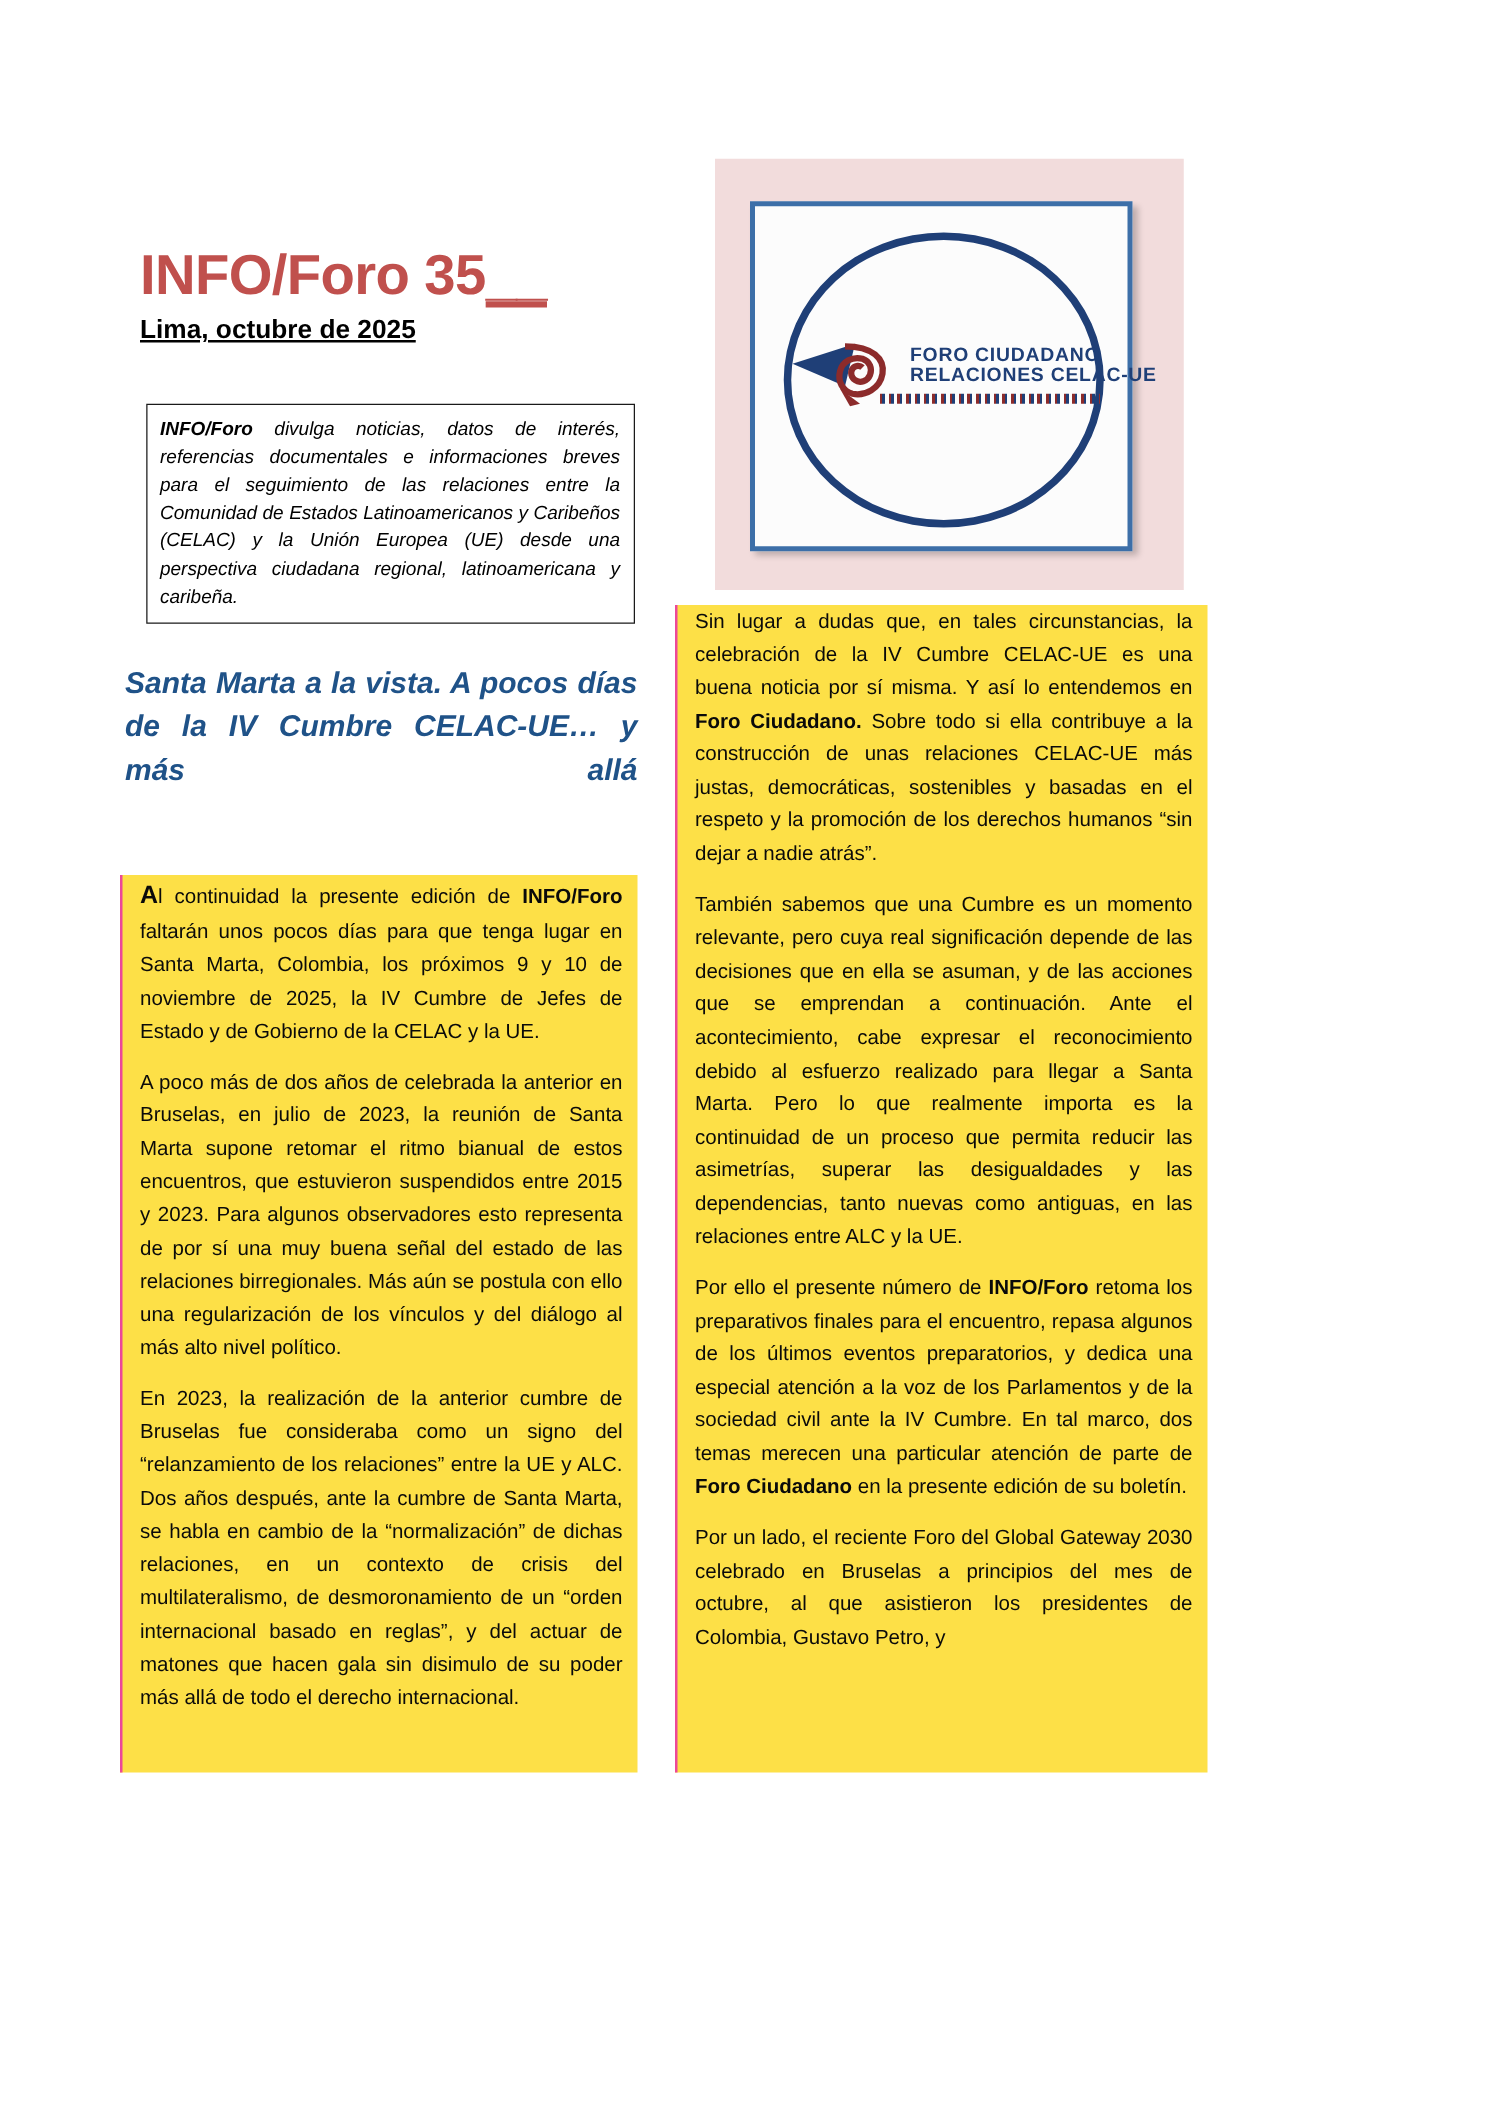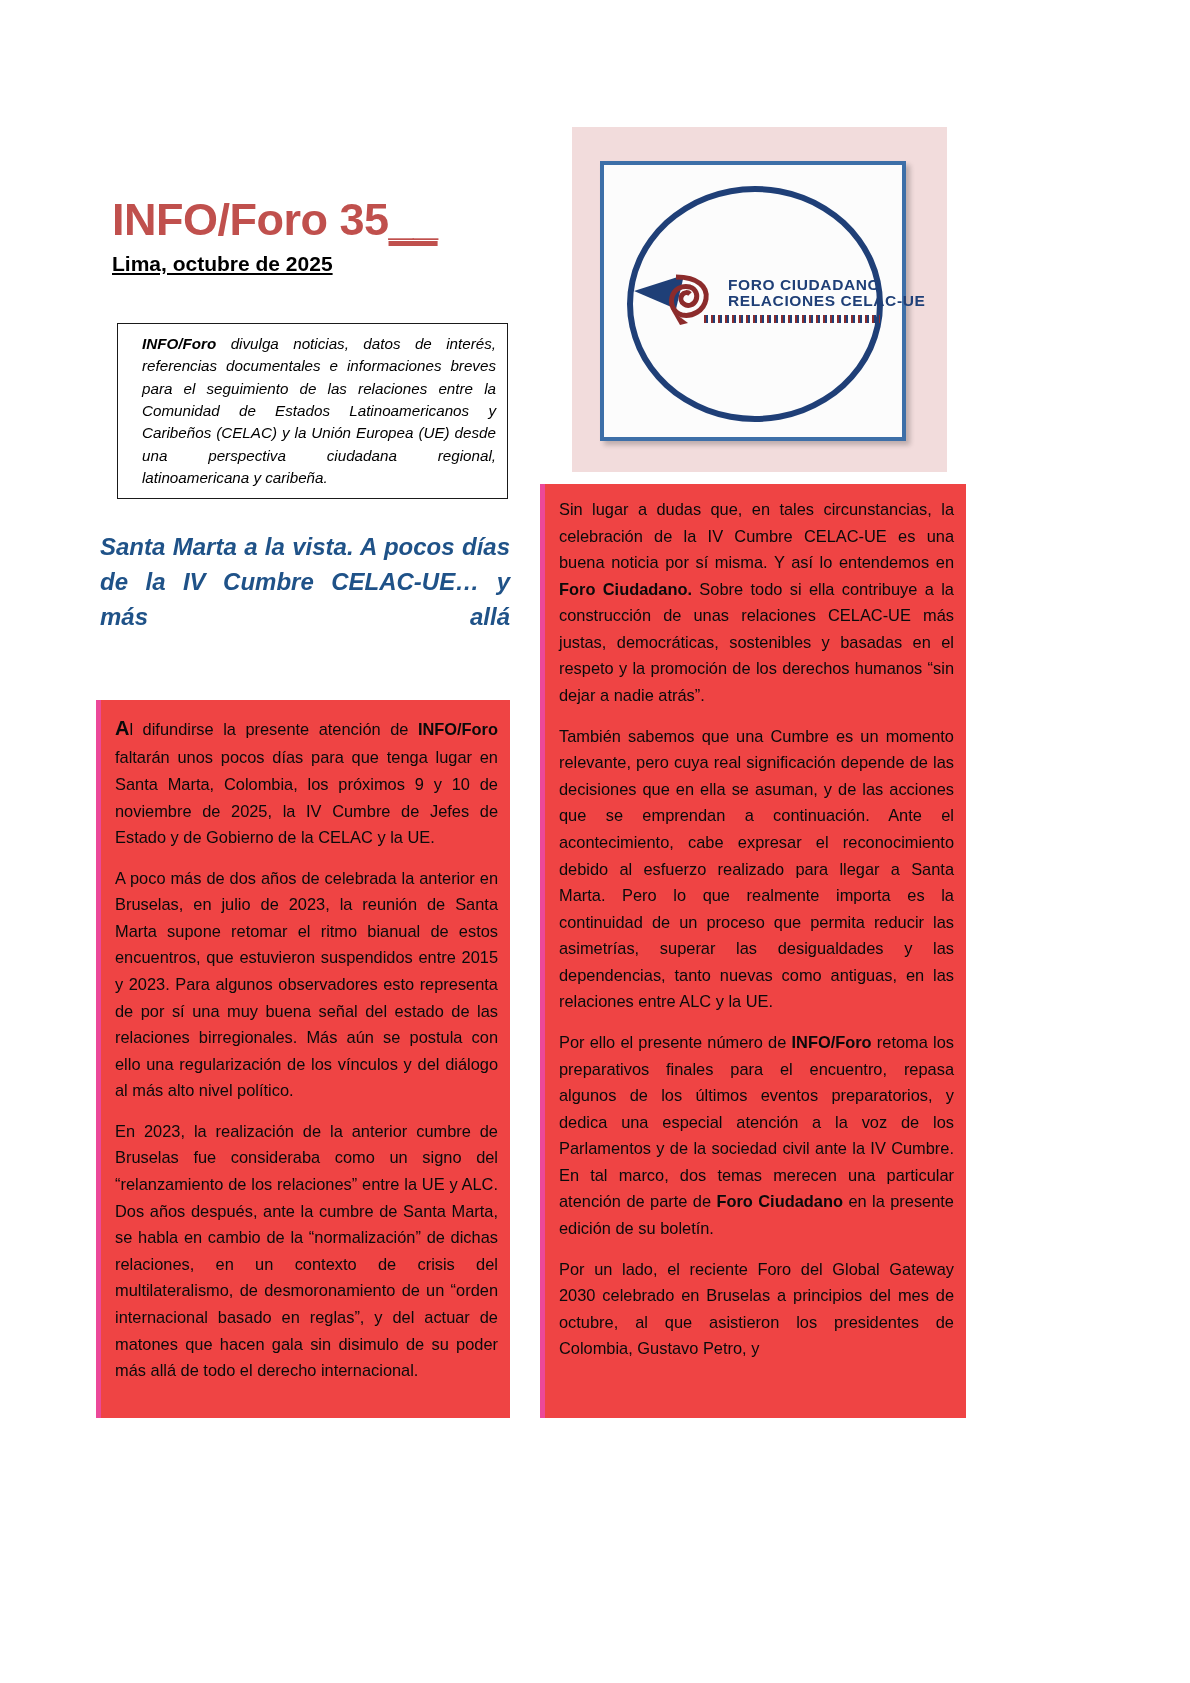--- a/index.html
+++ b/index.html
@@ -48,21 +48,21 @@
   }
 
   
   .intro-box {
     position: absolute;
     left: 117px;
     top: 323px;
     width: 391px;
     box-sizing: border-box;
     border: 1px solid #1a1a1a;
-    padding: 9px 11px 9px 24px;
+    padding: 9px 11px 9px 10px;
   }
   .intro-text {
     font-size: 15.2px;
     line-height: 1.47;
     font-style: italic;
     text-align: justify;
     text-justify: inter-word;
     hyphens: none;
   }
   .intro-text b { font-style: italic; font-weight: bold; }
@@ -146,23 +146,23 @@
     height: 8px;
     background: repeating-linear-gradient(90deg,
        #8c2b2b 0px, #8c2b2b 2px, #1f3f77 2px, #1f3f77 4px,
        transparent 4px, transparent 7px);
   }
 
   
   .col {
     position: absolute;
     box-sizing: border-box;
-    background: #ef4444;
-    border-left: 5px solid #ec4899;
-    padding: 12px 12px 10px 14px;
+    background: #fde047;
+    border-left: 2px solid #ec4899;
+    padding: 0 12px 10px 14px;
   }
   .col-left {
     left: 96px;
     top: 700px;
     width: 414px;
     height: 718px;
   }
   .col-right {
     left: 540px;
     top: 484px;
@@ -218,21 +218,21 @@
         <div class="logo-text">
           <span class="l1">FORO CIUDADANO</span>
           <span class="l2">RELACIONES CELAC-UE</span>
         </div>
         <div class="logo-zigzag"></div>
       </div>
     </div>
   </div>
 
   <div class="col col-left">
-    <p class="para"><span class="dropcap">A</span><span>l difundirse la presente atención de </span><b>INFO/Foro</b><span> faltarán unos pocos días para que tenga lugar en Santa Marta, Colombia, los próximos 9 y 10 de noviembre de 2025, la IV Cumbre de Jefes de Estado y de Gobierno de la CELAC y la UE.</span></p>
+    <p class="para"><span class="dropcap">A</span><span>l continuidad la presente edición de </span><b>INFO/Foro</b><span> faltarán unos pocos días para que tenga lugar en Santa Marta, Colombia, los próximos 9 y 10 de noviembre de 2025, la IV Cumbre de Jefes de Estado y de Gobierno de la CELAC y la UE.</span></p>
     <p class="para">A poco más de dos años de celebrada la anterior en Bruselas, en julio de 2023, la reunión de Santa Marta supone retomar el ritmo bianual de estos encuentros, que estuvieron suspendidos entre 2015 y 2023. Para algunos observadores esto representa de por sí una muy buena señal del estado de las relaciones birregionales. Más aún se postula con ello una regularización de los vínculos y del diálogo al más alto nivel político.</p>
     <p class="para">En 2023, la realización de la anterior cumbre de Bruselas fue consideraba como un signo del “relanzamiento de los relaciones” entre la UE y ALC. Dos años después, ante la cumbre de Santa Marta, se habla en cambio de la “normalización” de dichas relaciones, en un contexto de crisis del multilateralismo, de desmoronamiento de un “orden internacional basado en reglas”, y del actuar de matones que hacen gala sin disimulo de su poder más allá de todo el derecho internacional.</p>
   </div>
 
   <div class="col col-right">
     <p class="para"><span> Sin lugar a dudas que, en tales circunstancias, la celebración de la IV Cumbre CELAC-UE es una buena noticia por sí misma. Y así lo entendemos en </span><b>Foro Ciudadano.</b><span> Sobre todo si ella contribuye a la construcción de unas relaciones CELAC-UE más justas, democráticas, sostenibles y basadas en el respeto y la promoción de los derechos humanos “sin dejar a nadie atrás”.</span></p>
     <p class="para">También sabemos que una Cumbre es un momento relevante, pero cuya real significación depende de las decisiones que en ella se asuman, y de las acciones que se emprendan a continuación. Ante el acontecimiento, cabe expresar el reconocimiento debido al esfuerzo realizado para llegar a Santa Marta. Pero lo que realmente importa es la continuidad de un proceso que permita reducir las asimetrías, superar las desigualdades y las dependencias, tanto nuevas como antiguas, en las relaciones entre ALC y la UE.</p>
     <p class="para"><span>Por ello el presente número de </span><b>INFO/Foro</b><span> retoma los preparativos finales para el encuentro, repasa algunos de los últimos eventos preparatorios,  y dedica una especial atención a la voz de los Parlamentos y de la sociedad civil ante la IV Cumbre. En tal marco, dos temas merecen una particular atención de parte de </span><b>Foro Ciudadano</b><span> en la presente edición de su boletín.</span></p>
     <p class="para">Por un lado, el reciente Foro del Global Gateway 2030 celebrado en Bruselas a principios del mes de octubre, al que asistieron los presidentes de Colombia, Gustavo Petro, y</p>
   </div>

